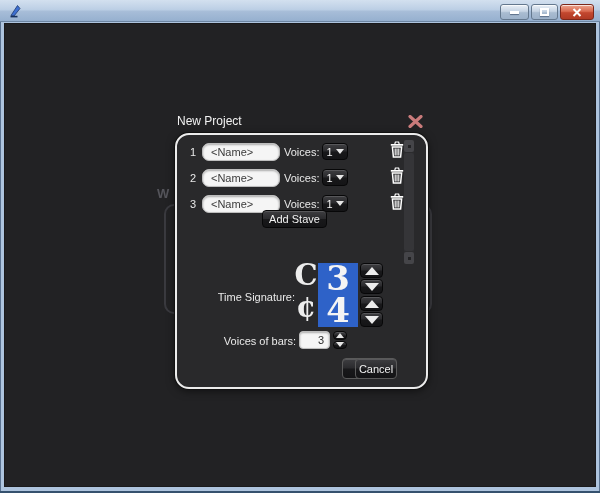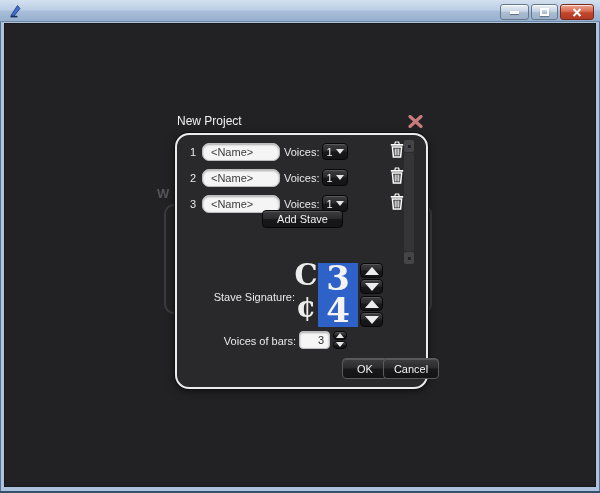--- a/index.html
+++ b/index.html
@@ -68,21 +68,21 @@
 
   
   .vscroll { position:absolute; left:404px; top:140px; width:10px; height:124px;
     background:#2c2c2e; border-radius:2px; z-index:3; cursor:pointer; }
   .vscroll .cap { position:absolute; left:0; width:10px; height:12px; background:#454549; border-radius:2px; }
   .vscroll .cap.top { top:0; } .vscroll .cap.bot { bottom:0; }
   .vscroll .dot { position:absolute; left:3.5px; width:3px; height:3px; background:#232325; }
   .vscroll .cap.top .dot { top:4.5px; } .vscroll .cap.bot .dot { bottom:4.5px; }
   .vscroll .thumb { position:absolute; left:0; top:13px; width:10px; height:98px; background:#353538; border-radius:2px; }
 
-  .add-stave { position:absolute; left:262px; top:210px; width:81px; height:18px; font-size:11px;
+  .add-stave { position:absolute; left:262px; top:210px; width:65px; height:18px; font-size:11px;
     font-family:"Liberation Sans",sans-serif; }
 
   
   .ts-label { position:absolute; left:210px; top:291px; width:85px; text-align:right; }
   .ts-symbols { position:absolute; left:294px; top:259px; width:24px; text-align:center;
     font-family:"DejaVu Serif", serif; font-weight:bold; color:#ededed; z-index:3; }
   .ts-symbols div { height:32px; line-height:32px; font-size:29px; }
   .ts-blue { position:absolute; left:318px; top:263px; width:40px; height:64px; background:#2e62c8;
     text-align:center; font-family:"DejaVu Serif", serif; font-weight:bold; color:#f4f4f4; z-index:3; }
   .ts-blue div { height:32px; line-height:31px; font-size:34px; cursor:default; }
@@ -97,21 +97,21 @@
   
   .bars-label { position:absolute; left:212px; top:335px; width:84px; text-align:right; }
   .bars-input { position:absolute; left:299px; top:331px; width:31px; height:18px; border:1px solid #bdbdbd;
     border-radius:4px; background:#f5f5f5; font-family:"Liberation Sans",sans-serif; font-size:11px;
     color:#2b2b2b; text-align:right; padding-right:5px; box-shadow: inset 0 1px 2px rgba(0,0,0,.3); }
   .bars-stepper { position:absolute; left:333px; top:331px; width:14px; height:18px; z-index:3; }
   .step-btn { width:14px; height:8.5px; display:flex; align-items:center; justify-content:center; margin-bottom:1px; }
 
   .ok-btn { position:absolute; left:311px; top:358px; width:46px; height:21px; font-size:11px;
     border:1px solid #5a5a5a; font-family:"Liberation Sans",sans-serif;margin-left:31px; }
-  .cancel-btn { position:absolute; left:383px; top:358px; width:56px; height:21px; font-size:11px;
+  .cancel-btn { position:absolute; left:355px; top:358px; width:42px; height:21px; font-size:11px;
     border:1px solid #5a5a5a; font-family:"Liberation Sans",sans-serif; }
 </style>
 </head>
 <body>
 
 <div class="window">
 
   <div class="titlebar">
     <svg class="app-icon" width="16" height="16" viewBox="0 0 16 16">
       <path d="M4 12.5 L10.5 2.5 L13 5.5 L7 13 Z" fill="#3d6fd1" stroke="#1d3a70" stroke-width="0.8"></path>
@@ -199,21 +199,21 @@
         <div class="dot"></div>
       </div>
     <div class="thumb"></div>
     <div class="cap bot">
         <div class="dot"></div>
       </div>
   </div>
 
   <button class="dlg dark-btn add-stave">Add Stave</button>
 
-  <span class="dlg label ts-label">Stave Signature:</span>
+  <span class="dlg label ts-label">Time Signature:</span>
   <div class="ts-symbols dlg">
     <div>C</div>
     <div>¢</div>
   </div>
   <div class="ts-blue dlg">
     <div>3</div>
     <div>4</div>
   </div>
   <div class="spin-col dlg">
     <div class="spin-btn dark-btn">

